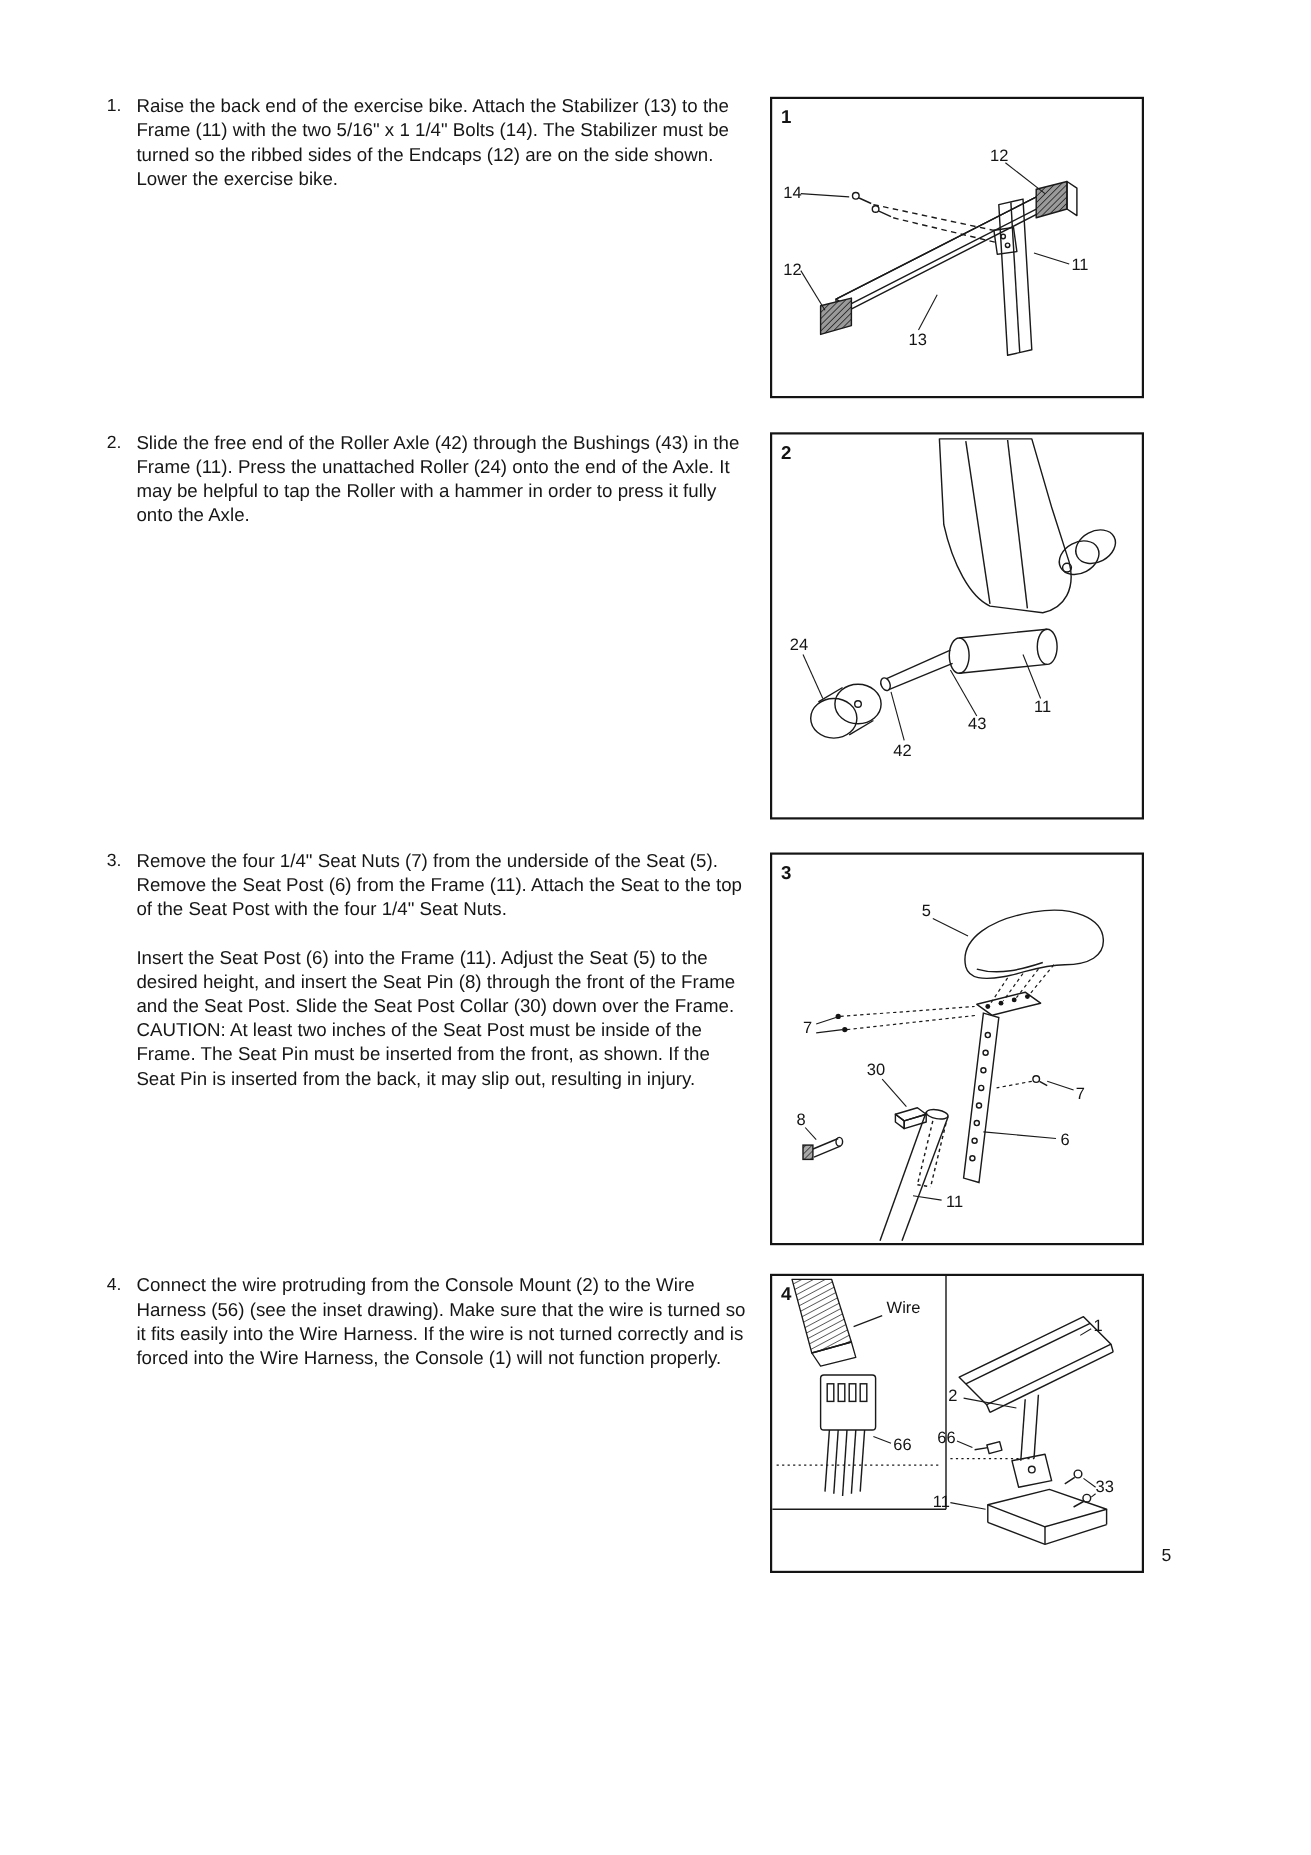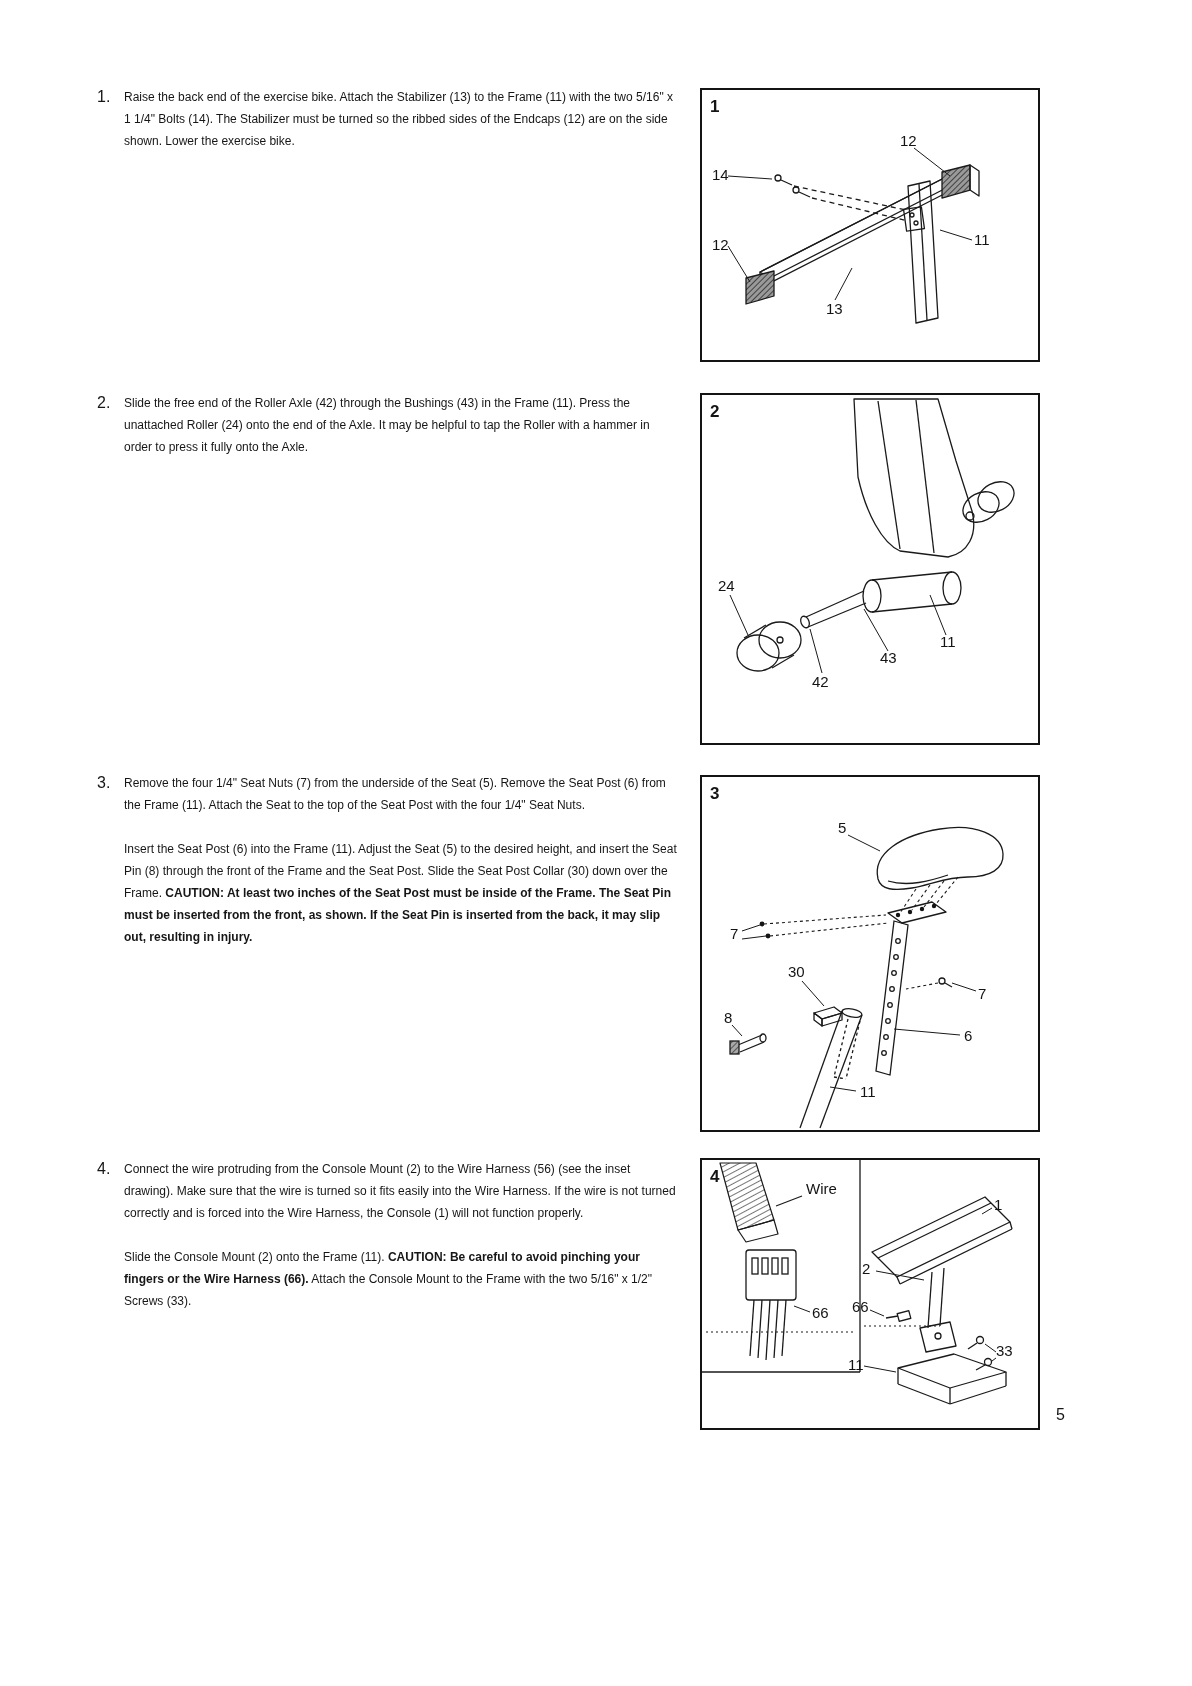--- a/index.html
+++ b/index.html
@@ -1,23 +1,23 @@
 <!DOCTYPE html>
 <html><head>
 <meta charset="utf-8">
 <style>
   *{box-sizing:border-box}
   html,body{margin:0;padding:0;background:#ececec}
   .page{position:relative;width:1192px;height:1686px;margin:0 auto;background:#ffffff;
         font-family:"Liberation Sans",sans-serif;color:#161616;overflow:hidden}
   .step{position:absolute;left:97px;width:582px}
   .num{position:absolute;left:0;top:0;font-size:16px;line-height:22px}
-  .body{margin-left:27px;font-size:12px;line-height:22px}
+  .body{margin-left:27px;font-size:17px;line-height:22px}
   .body p{margin:0 0 22px 0}
-  .b{font-weight:bold}
+  .b{font-weight:normal}
   .diagram{position:absolute;border:2px solid #141414;background:#fff}
   #d1{left:700px;top:88px;width:340px;height:274px}
   #d2{left:700px;top:393px;width:340px;height:352px}
   #d3{left:700px;top:775px;width:340px;height:357px}
   #d4{left:700px;top:1158px;width:340px;height:272px}
   svg{display:block}
   svg text{font-family:"Liberation Sans",sans-serif;font-size:15px;fill:#141414}
   svg text.box-num{font-size:17px;font-weight:bold}
   .page-num{position:absolute;left:1056px;top:1406px;font-size:16px}
 </style>
@@ -45,21 +45,20 @@
     <div class="body">
         <p><span>Remove the four 1/4" Seat Nuts (7) from the underside of the Seat (5). Remove the Seat Post (6) from the Frame (11). Attach the Seat to the top of the Seat Post with the four 1/4" Seat Nuts.</span></p>
         <p><span>Insert the Seat Post (6) into the Frame (11). Adjust the Seat (5) to the desired height, and insert the Seat Pin (8) through the front of the Frame and the Seat Post. Slide the Seat Post Collar (30) down over the Frame. </span><span class="b">CAUTION: At least two inches of the Seat Post must be inside of the Frame. The Seat Pin must be inserted from the front, as shown. If the Seat Pin is inserted from the back, it may slip out, resulting in injury.</span></p>
       </div>
   </div>
 
   <div class="step" style="top:1158px">
     <div class="num">4.</div>
     <div class="body">
         <p><span>Connect the wire protruding from the Console Mount (2) to the Wire Harness (56) (see the inset drawing). Make sure that the wire is turned so it fits easily into the Wire Harness. If the wire is not turned correctly and is forced into the Wire Harness, the Console (1) will not function properly.</span></p>
-        <p><span>Slide the Console Mount (2) onto the Frame (11). </span><span class="b">CAUTION: Be careful to avoid pinching your fingers or the Wire Harness (66).</span><span> Attach the Console Mount to the Frame with the two 5/16" x 1/2" Screws (33).</span></p>
       </div>
   </div>
 
   <div class="diagram" id="d1">
     <svg width="336" height="270" viewBox="0 0 336 270">
       <defs>
         <pattern id="hatchA" width="4" height="4" patternUnits="userSpaceOnUse" patternTransform="rotate(45)">
           <rect width="4" height="4" fill="#9a9a9a"></rect>
           <line x1="0" y1="0" x2="0" y2="4" stroke="#1c1c1c" stroke-width="1.4"></line>
         </pattern>

